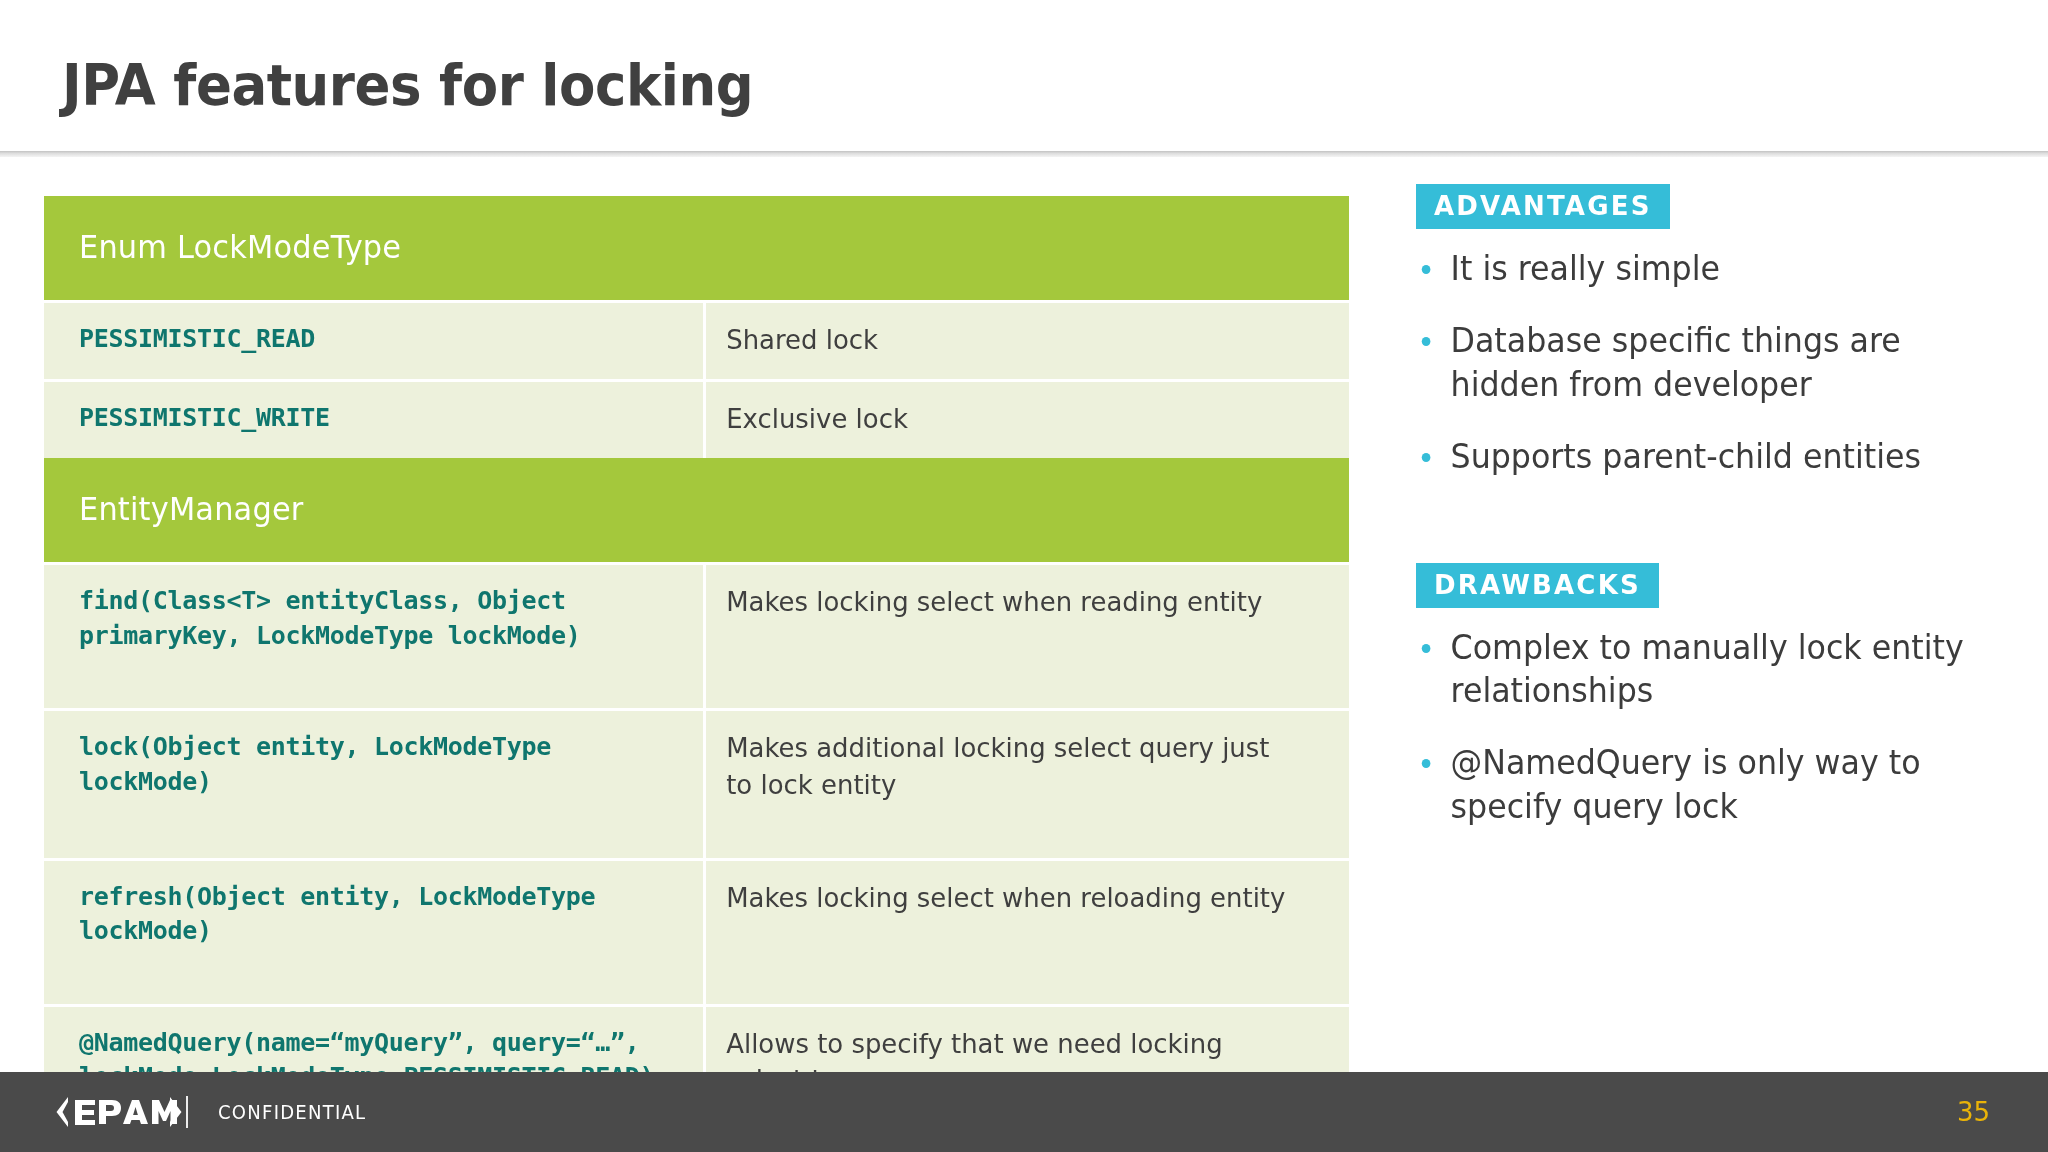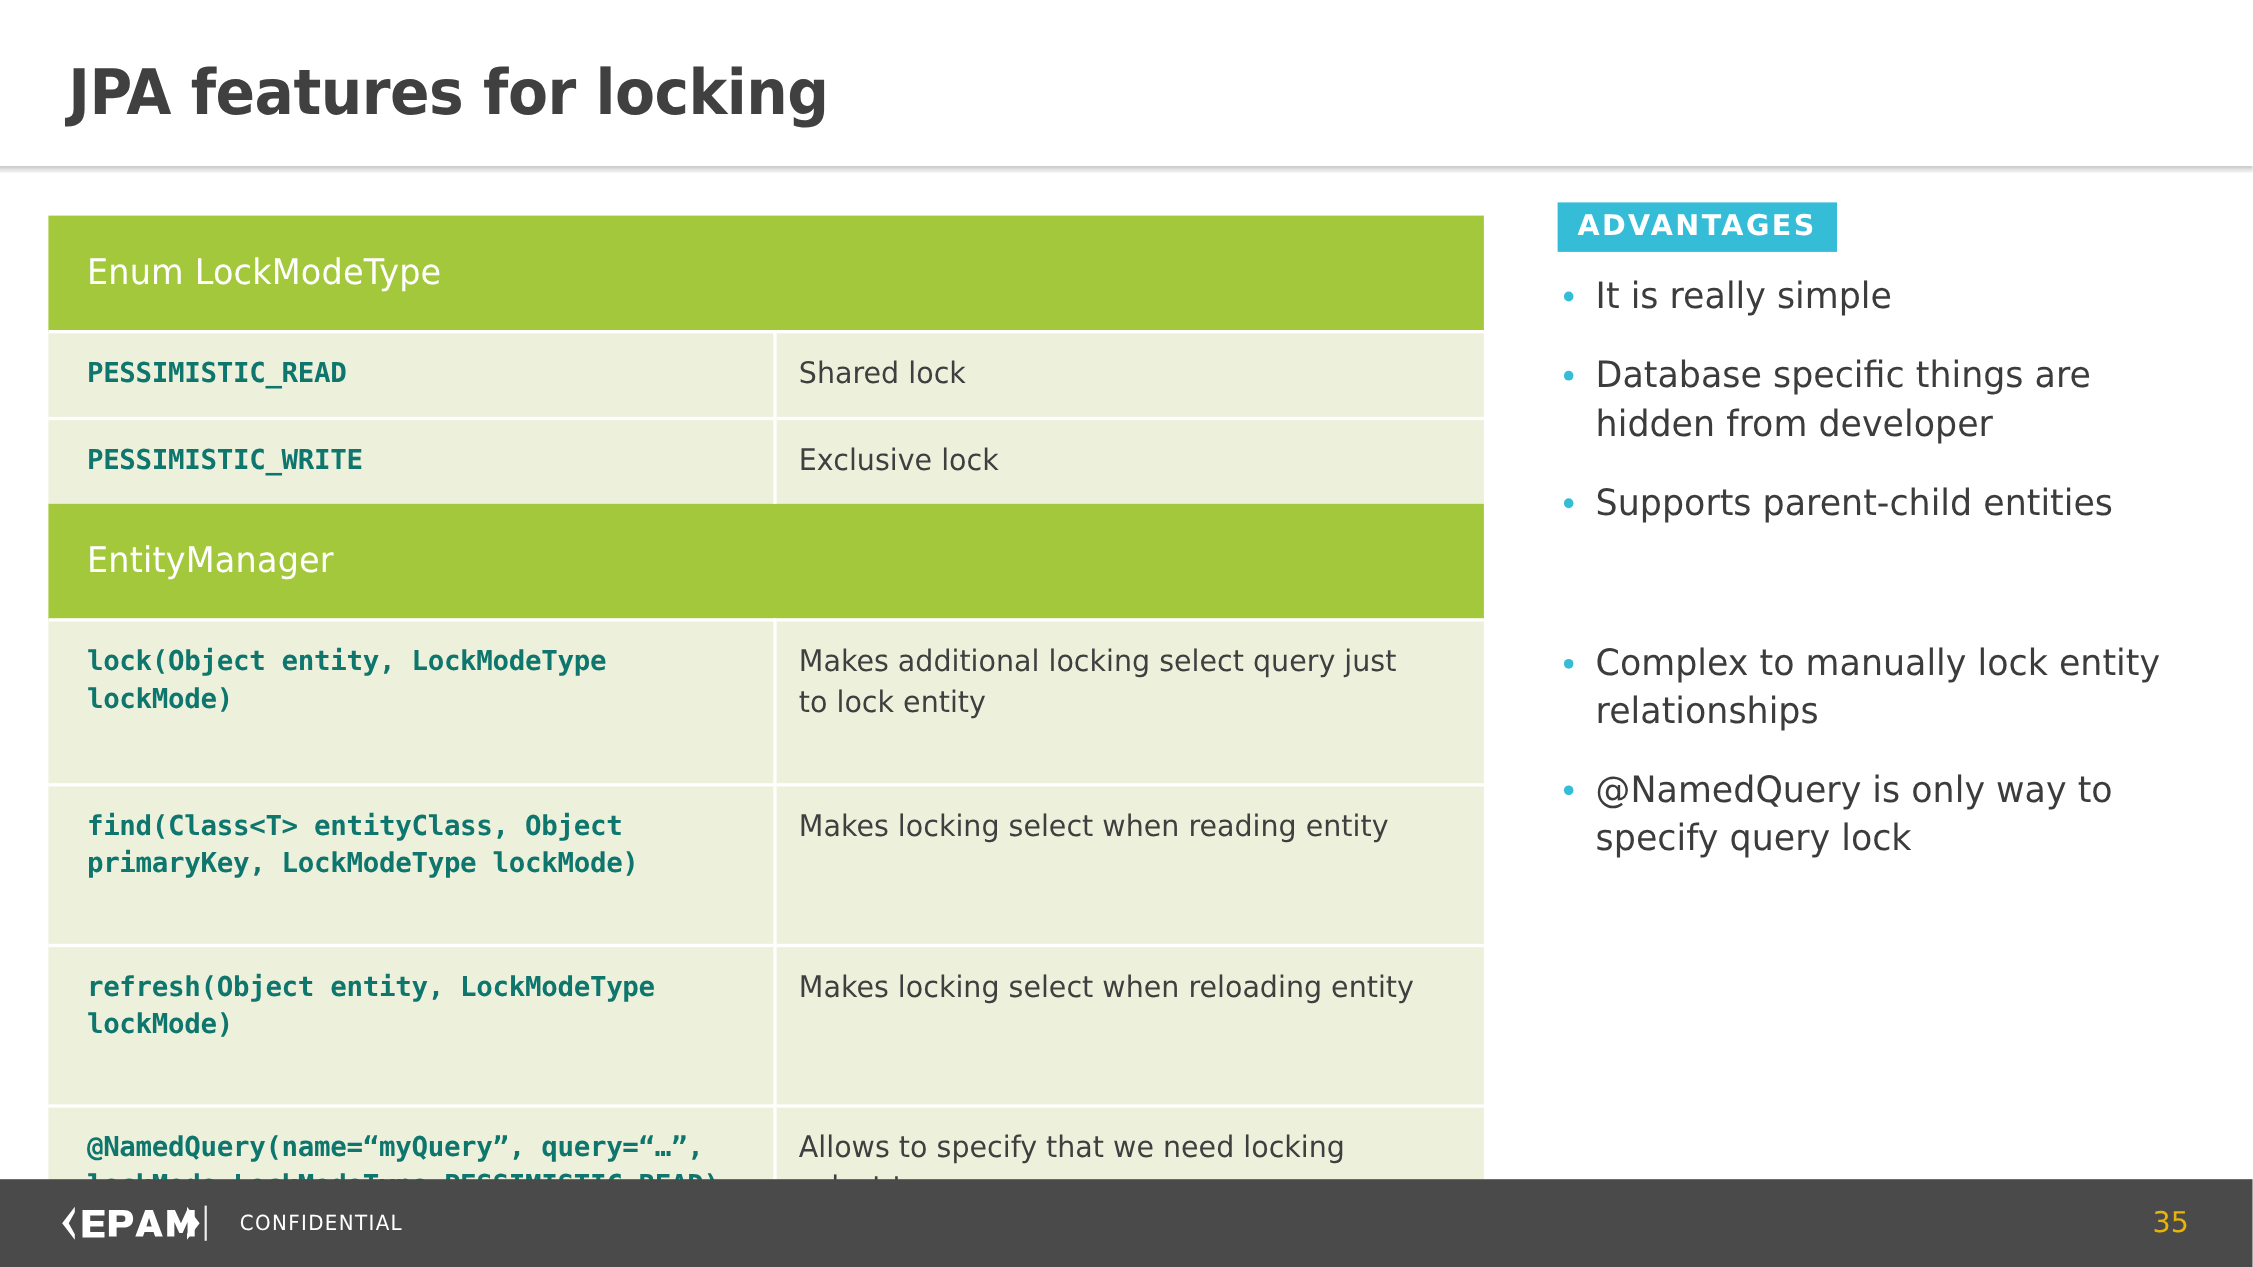--- a/index.html
+++ b/index.html
@@ -254,34 +254,34 @@
           </td>
         </tr>
 
         <tr class="section-row">
           <td colspan="2">
             <div class="section-head">EntityManager</div>
           </td>
         </tr>
         <tr class="data-row tall">
           <td class="code-cell">
+            <div class="code-text">find(Class&lt;T&gt; entityClass, Object
+primaryKey, LockModeType lockMode)</div>
+          </td>
+          <td>
+            <div class="desc-text">Makes locking select when reading entity</div>
+          </td>
+        </tr>
+        <tr class="data-row tall">
+          <td class="code-cell">
             <div class="code-text">lock(Object entity, LockModeType
 lockMode)</div>
           </td>
           <td>
             <div class="desc-text">Makes additional locking select query just to lock entity</div>
-          </td>
-        </tr>
-        <tr class="data-row tall">
-          <td class="code-cell">
-            <div class="code-text">find(Class&lt;T&gt; entityClass, Object
-primaryKey, LockModeType lockMode)</div>
-          </td>
-          <td>
-            <div class="desc-text">Makes locking select when reading entity</div>
           </td>
         </tr>
         <tr class="data-row tall">
           <td class="code-cell">
             <div class="code-text">refresh(Object entity, LockModeType
 lockMode)</div>
           </td>
           <td>
             <div class="desc-text">Makes locking select when reloading entity</div>
           </td>
@@ -305,20 +305,21 @@
 
     <div class="badge">ADVANTAGES</div>
     <ul class="bullets">
       <li>It is really simple</li>
       <li>Database specific things are hidden from developer</li>
       <li>Supports parent-child entities</li>
     </ul>
 
     <div class="gap-block"></div>
 
+    <div class="badge">DRAWBACKS</div>
     <ul class="bullets">
       <li>Complex to manually lock entity relationships</li>
       <li>@NamedQuery is only way to specify query lock</li>
     </ul>
 
   </div>
 
   <div class="footer">
     <div class="footer-inner">
       <div class="epam-logo">

